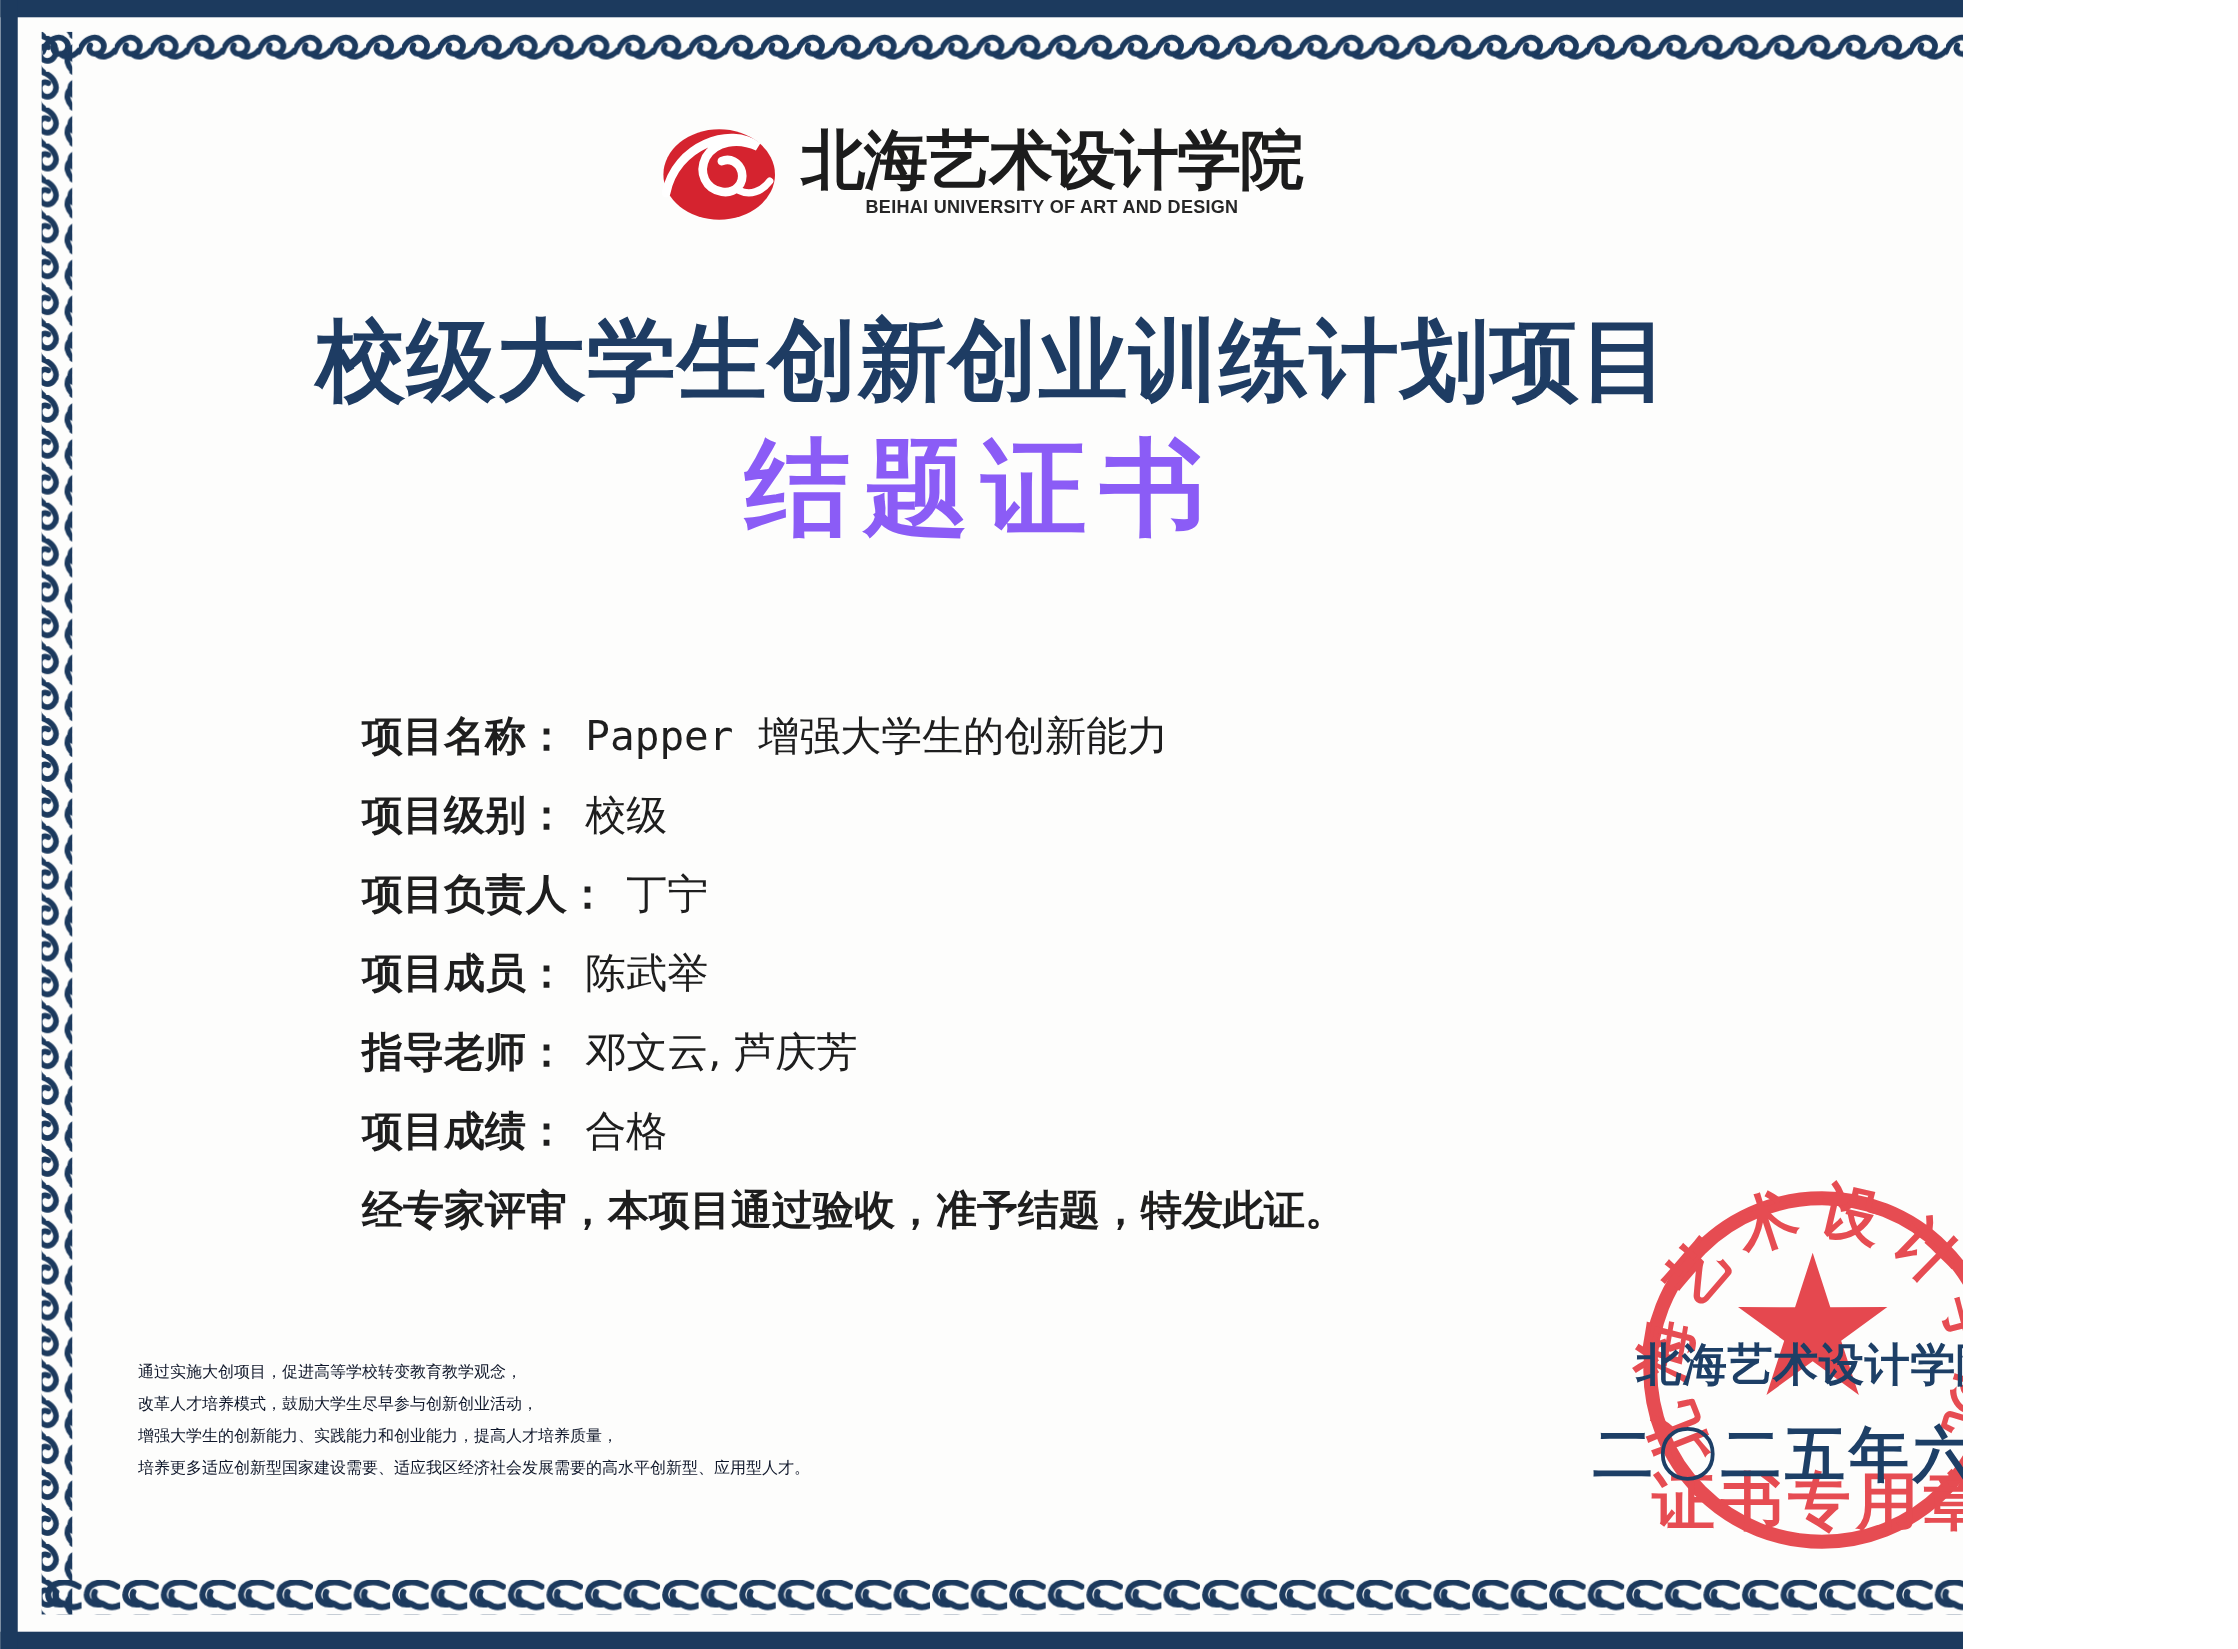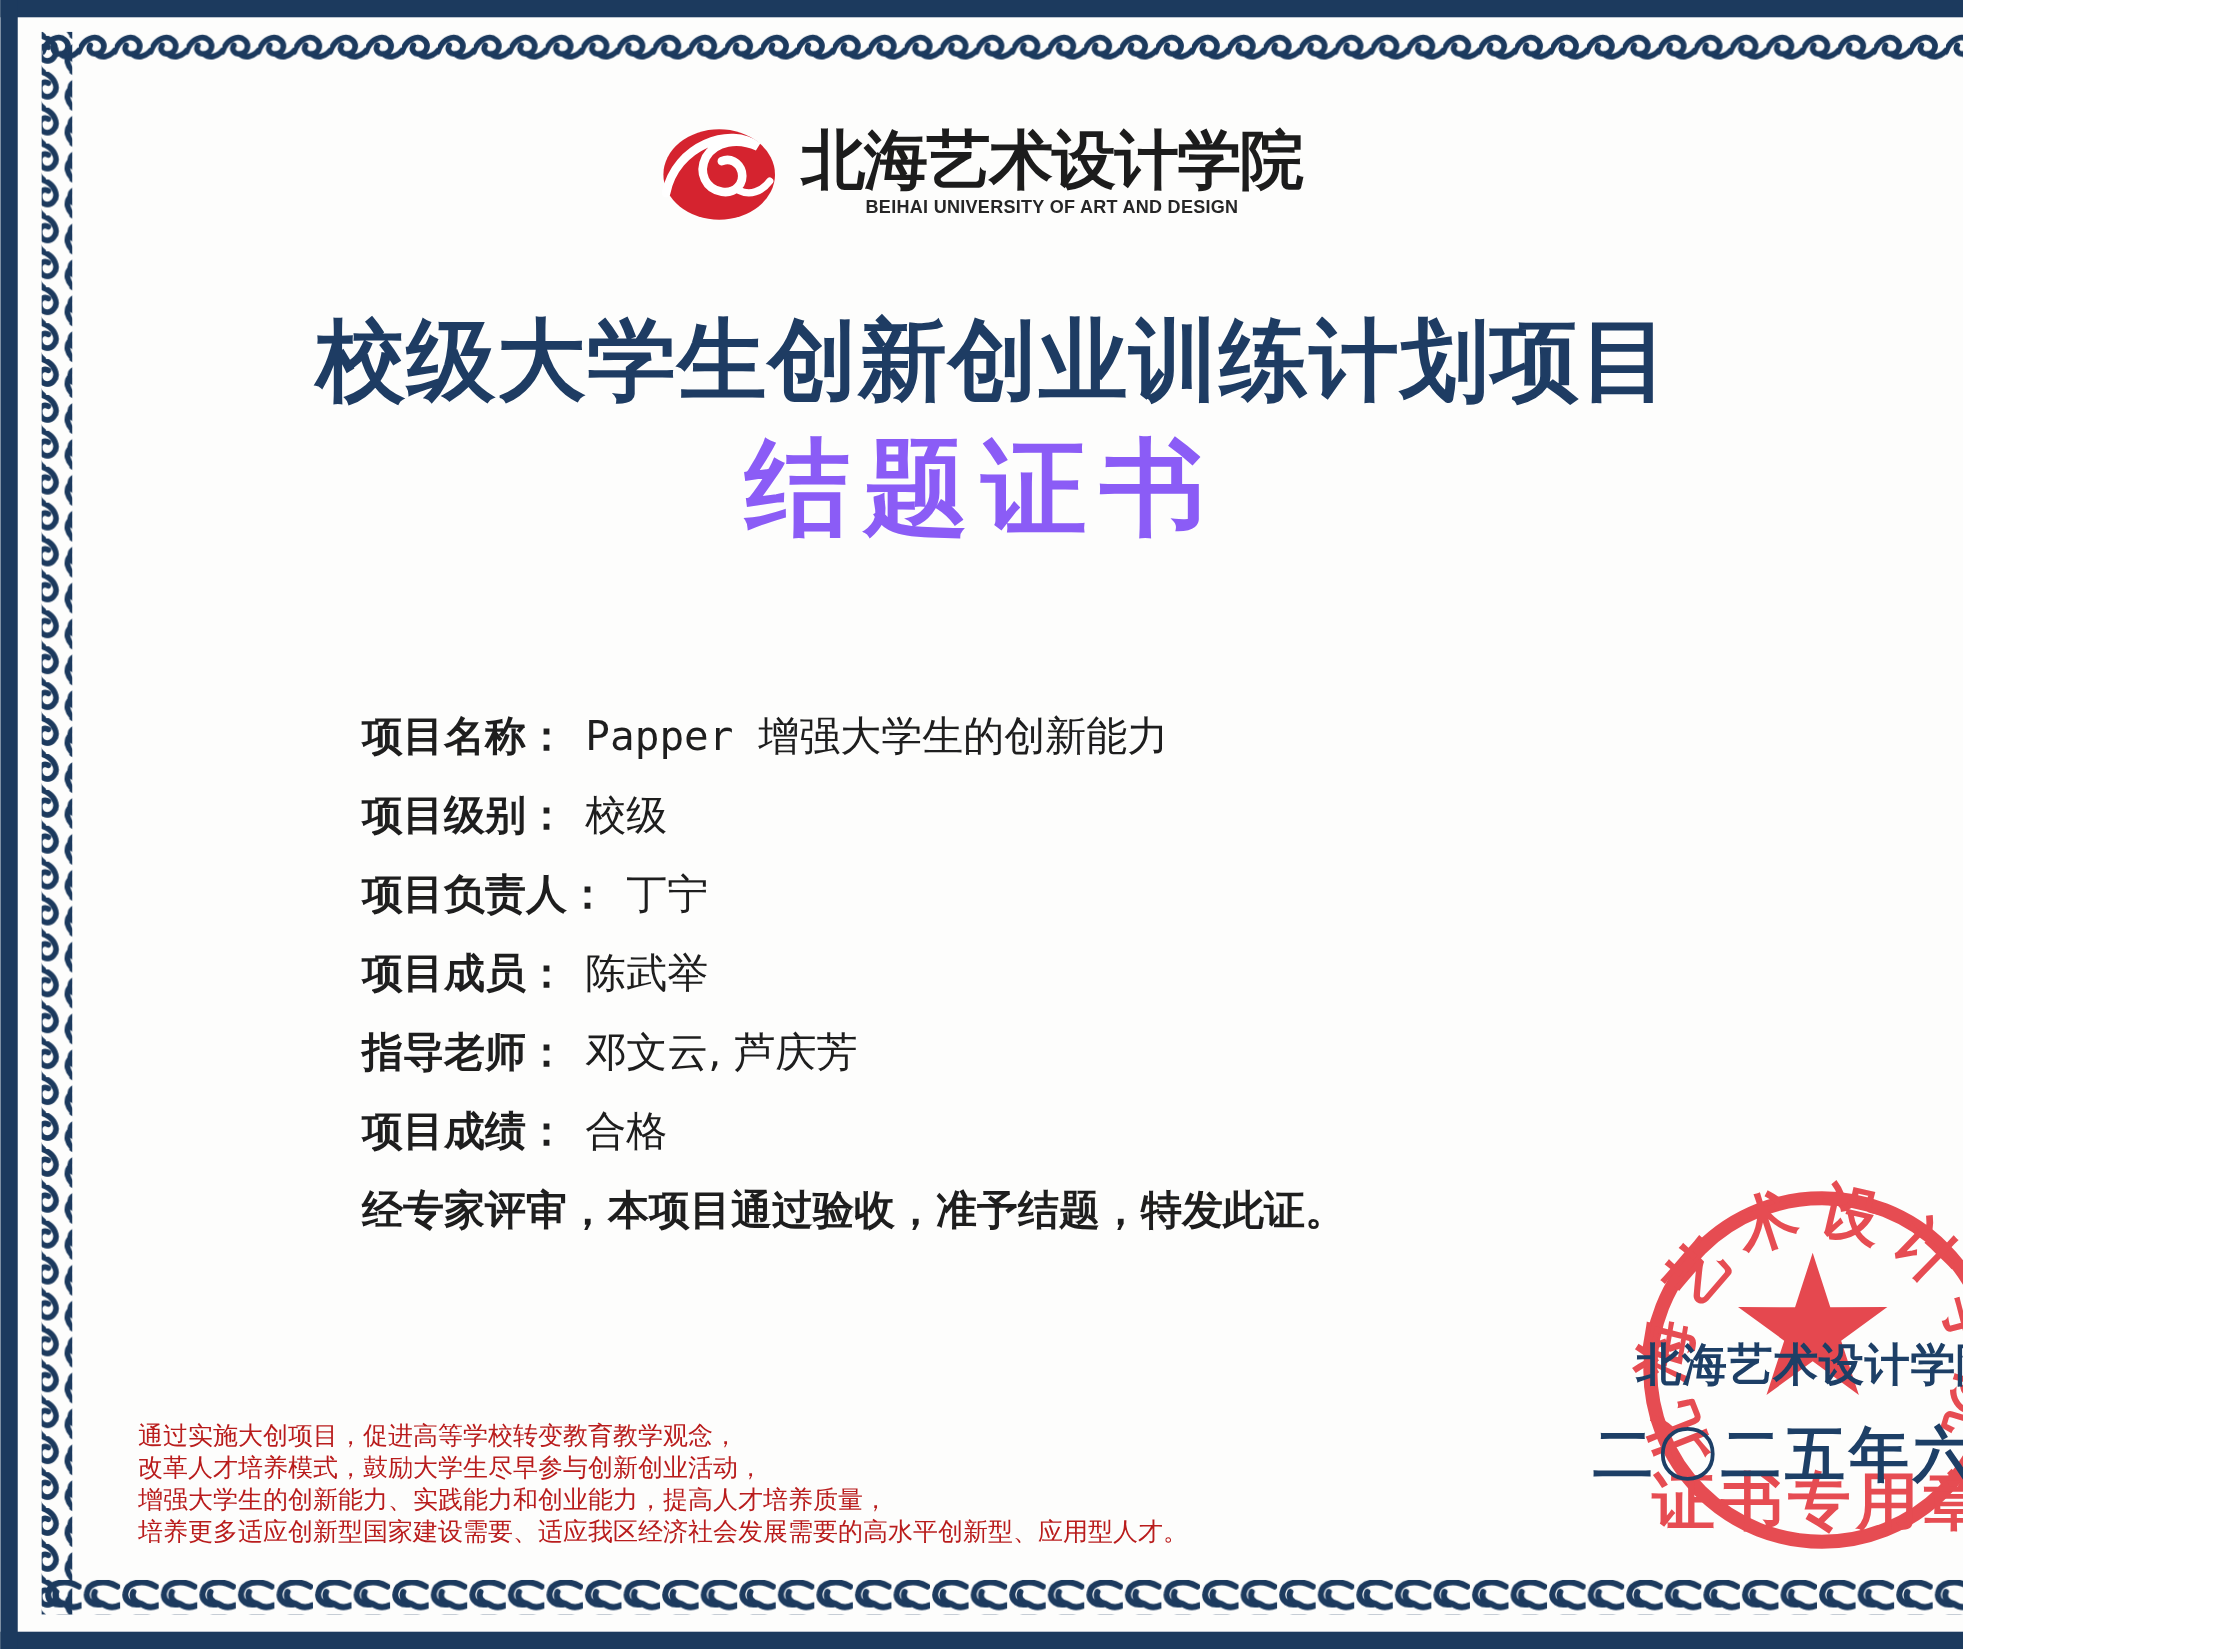--- a/index.html
+++ b/index.html
@@ -52,23 +52,23 @@
     color:#1e1e1e;font-size:41px;line-height:41px;
   }
   .field-row{margin-bottom:38px;white-space:nowrap;}
   .field-label{font-weight:700;}
   .field-value{font-weight:500;margin-left:5.3px;}
   .field-value-latin{font-family:"DejaVu Sans Mono", monospace;}
   .closing-line{font-weight:600;white-space:nowrap;}
 
   
   .footnote{
-    position:absolute;left:138px;top:1420px;z-index:2;
+    position:absolute;left:138px;top:1356px;z-index:2;
     font-family:"DejaVu Serif", serif;
-    font-size:25px;line-height:32px;color:#b91c1c;
+    font-size:16px;line-height:32px;color:#0f172a;
   }
   .footnote div{white-space:nowrap;}
 
   
   .seal-svg{position:absolute;left:1629px;top:1177px;z-index:3;}
   .seal-issuer{
     position:absolute;left:1819px;top:1335px;transform:translateX(-50%);
     font-size:45px;font-weight:600;color:#1d3f66;letter-spacing:0.7px;
     white-space:nowrap;z-index:4;
   }

